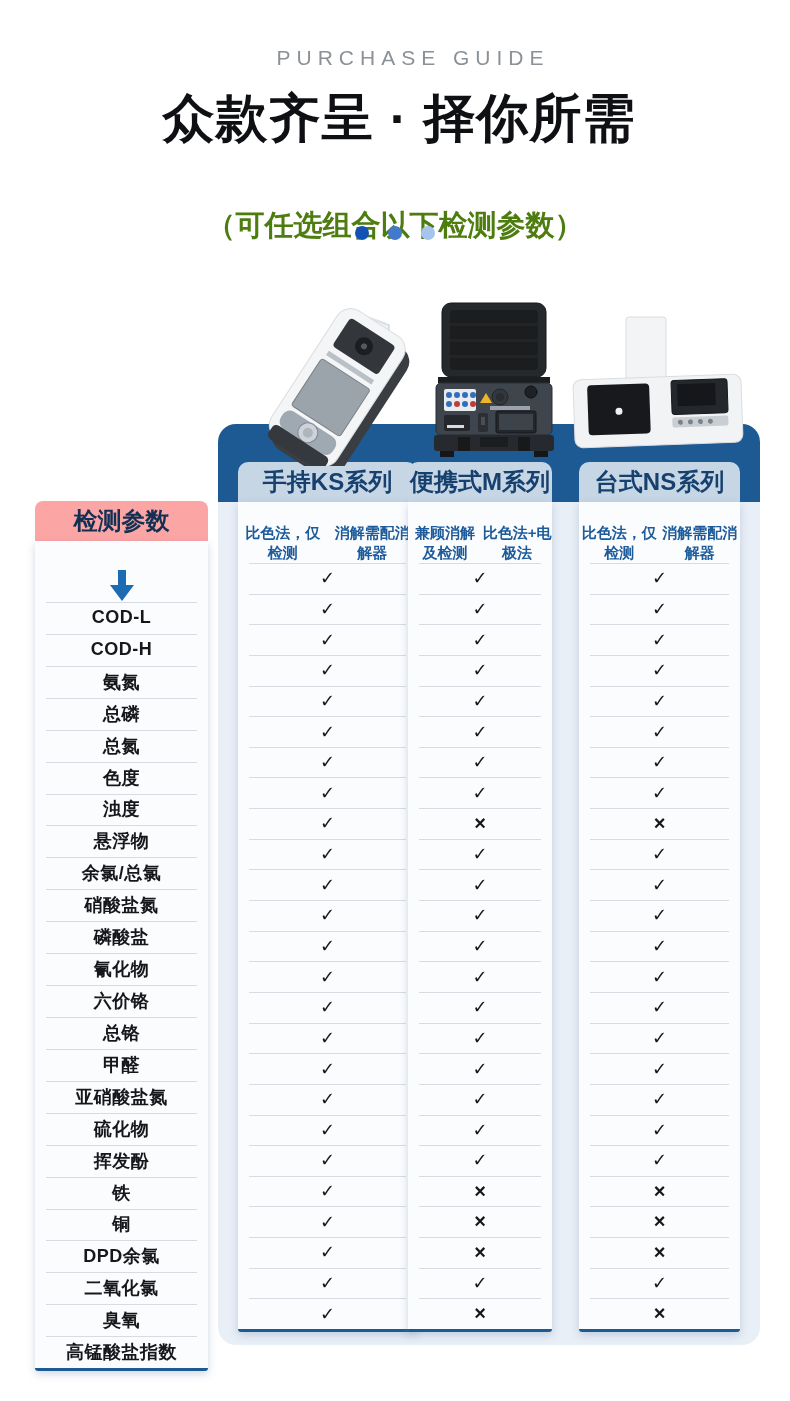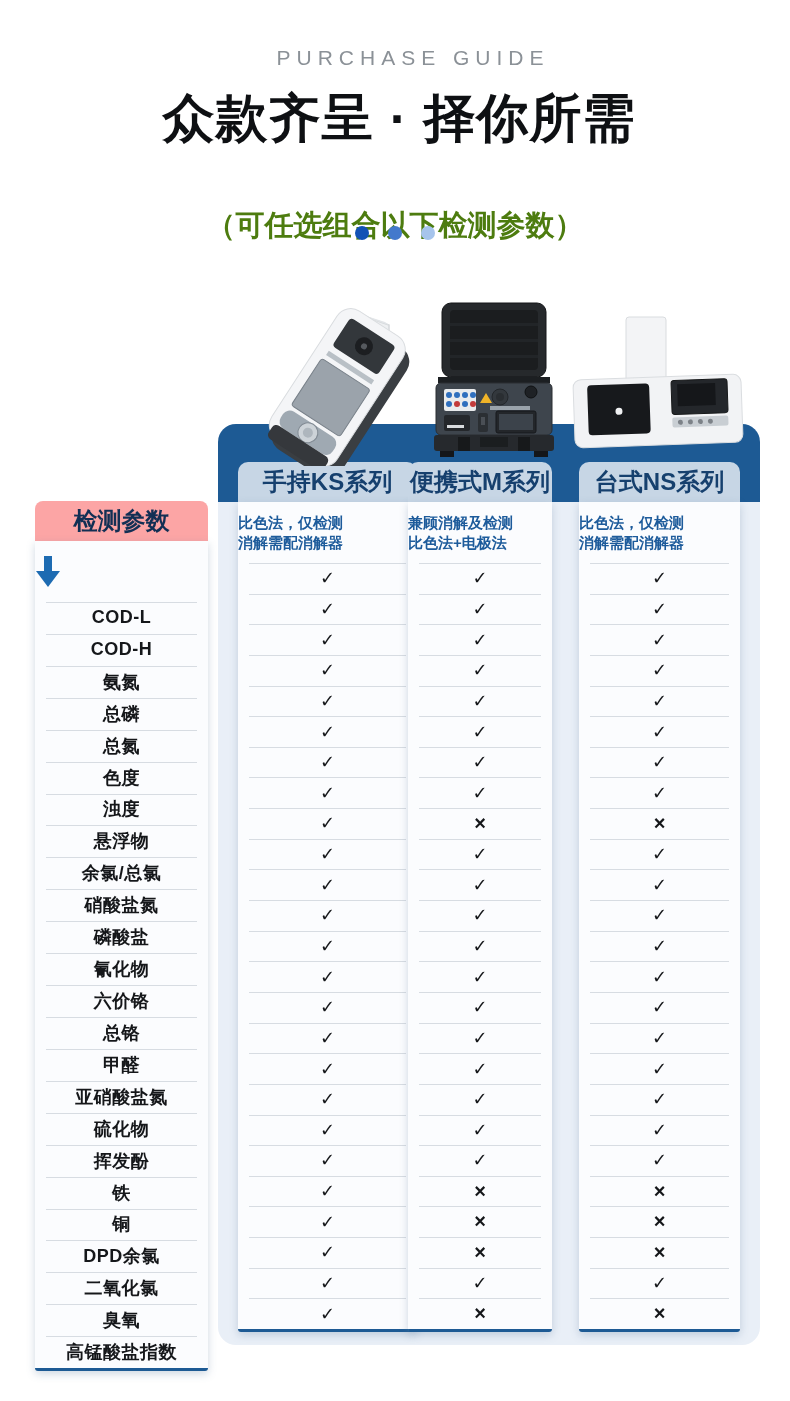--- a/index.html
+++ b/index.html
@@ -39,21 +39,21 @@
   .c0{left:238px;width:179px;}
   .c1{left:408px;width:144px;}
   .c2{left:579px;width:161px;}
   .col-head{height:40px;display:flex;align-items:center;justify-content:center;
     background:var(--header-box-bg);border-radius:10px 10px 0 0;
     font-size:24px;font-weight:800;color:var(--header-text);}
   .param-col .col-head{background:#fca5a5;color:#122f54;border-radius:8px 8px 0 0;margin-top:39px;}
   .col-body{position:relative;height:830px;background:var(--card-bg);
     border-bottom:3px solid var(--panel-dark);border-radius:0 0 3px 3px;
     box-shadow:0 3px 8px rgba(96,125,160,.30);}
-  .top-cell{height:61px;display:flex;flex-direction:column;align-items:flex-start;justify-content:center;
+  .top-cell{height:61px;display:flex;flex-direction:row;align-items:flex-end;justify-content:center;
     text-align:center;}
   .method{font-size:15px;font-weight:700;color:var(--method-text);line-height:20px;}
   .rows{position:absolute;top:61px;left:0;right:0;bottom:0;display:flex;flex-direction:column;}
   .prow{flex:1;position:relative;display:flex;align-items:center;justify-content:center;}
   .prow::before{content:"";position:absolute;top:0;left:11px;right:11px;height:1px;background:var(--divider);}
   .plabel{font-size:18px;font-weight:700;color:#15171a;letter-spacing:.5px;}
   .mark{font-size:18px;font-weight:700;color:#141619;}
   .mark.cross{font-size:20px;}
 </style>
 </head>

